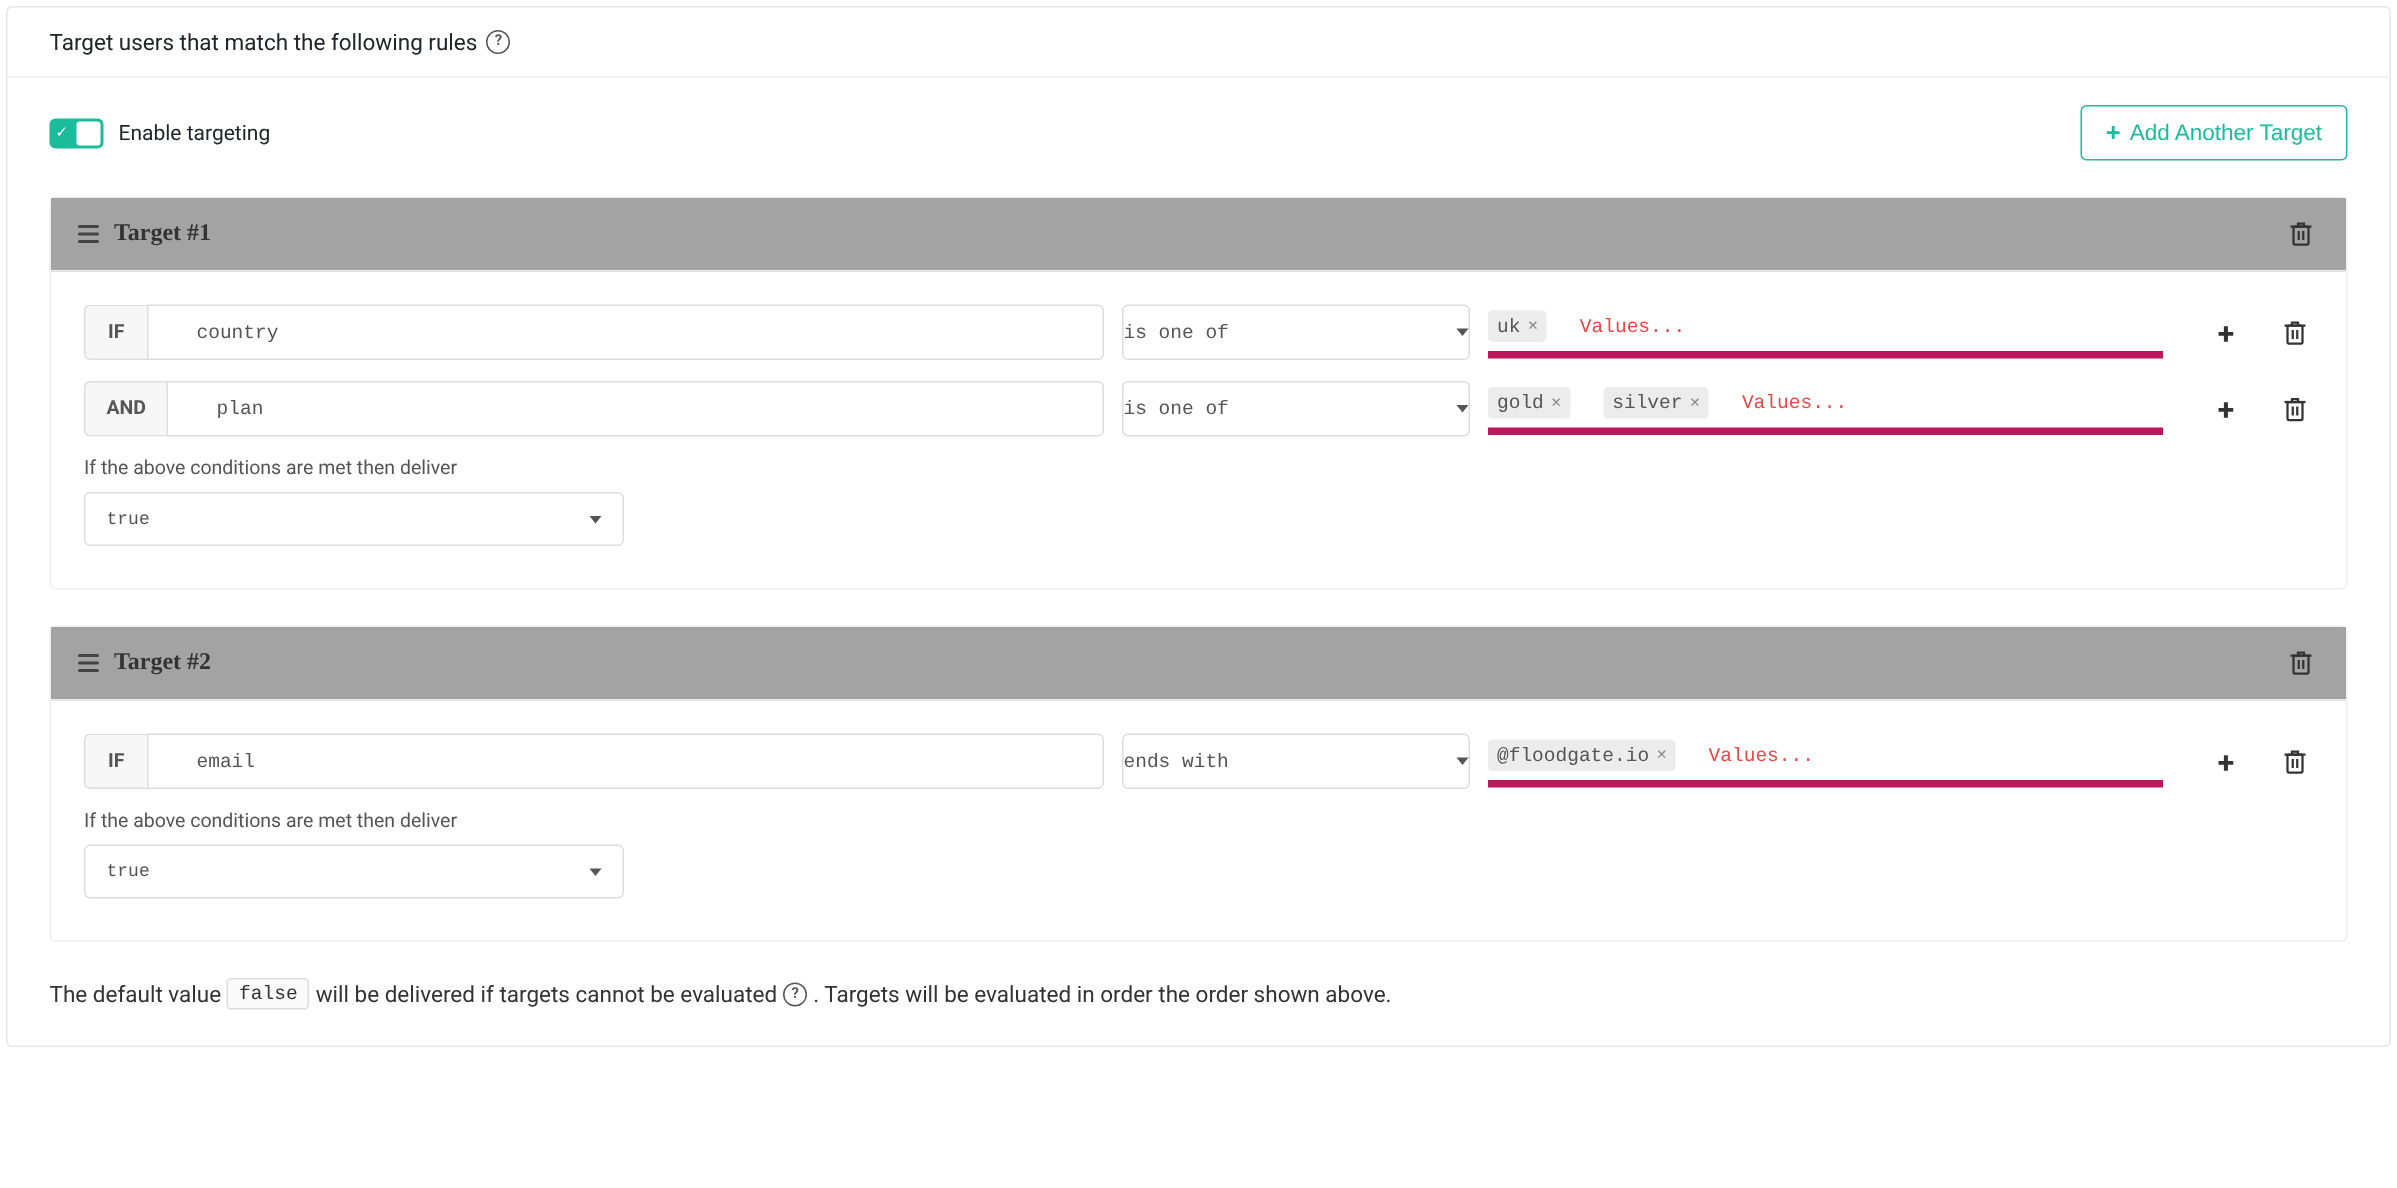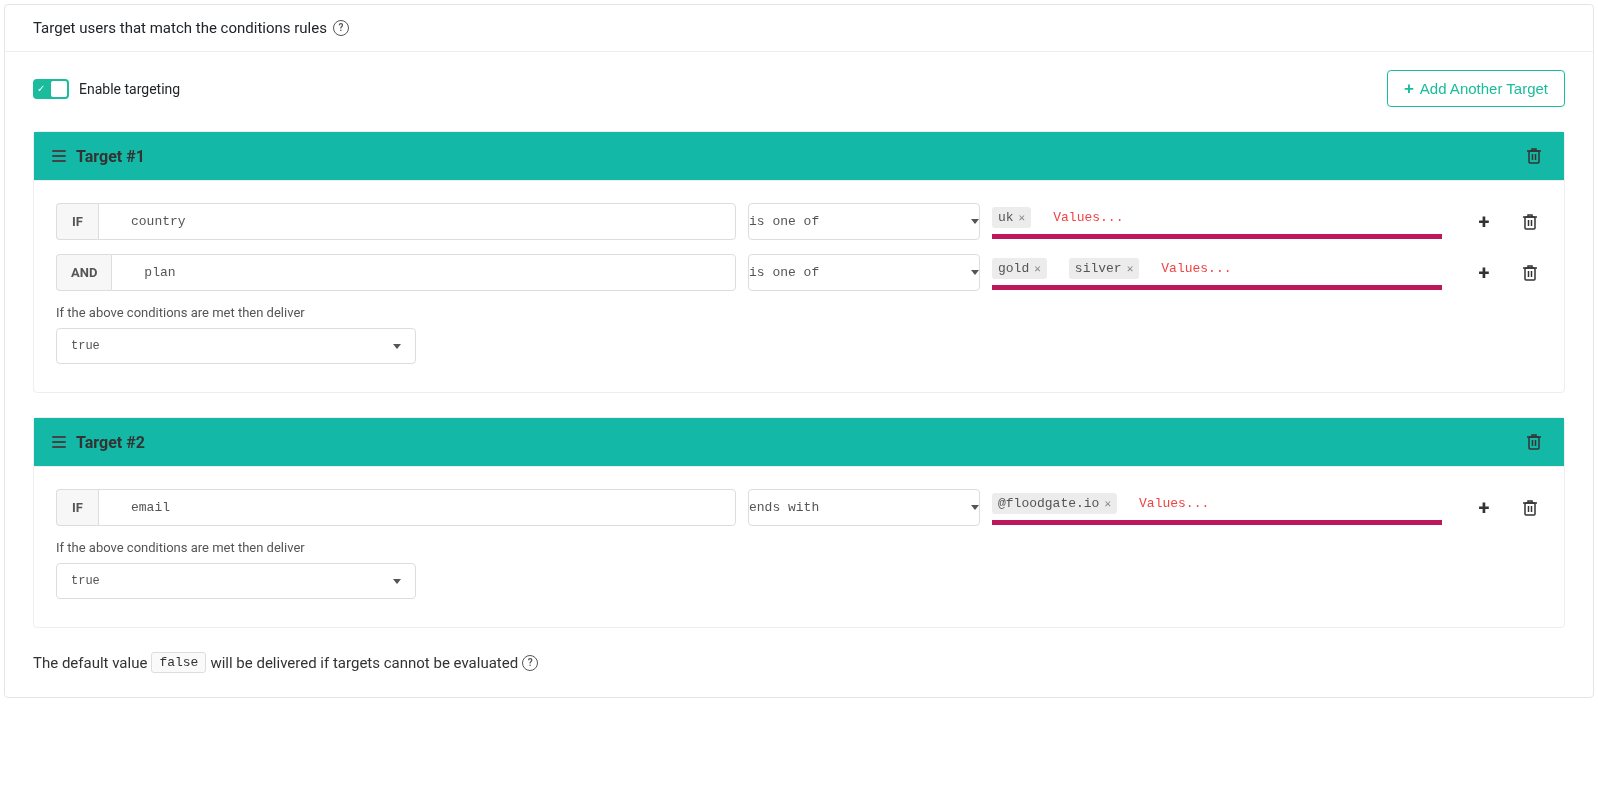--- a/index.html
+++ b/index.html
@@ -94,26 +94,27 @@
     font-weight: 700;
     line-height: 1;
   }
   .target-card {
     border: 1px solid #eee;
     border-radius: 4px;
     margin-bottom: 24px;
     background: #fff;
   }
   .target-header {
-    background: #14b8a6;
+    background: #a3a3a3;
     padding: 12px 18px;
     display: flex;
     align-items: center;
     justify-content: space-between;
     border-bottom: 1px solid #eee;
+    font-family: Liberation Serif, serif;
   }
   .target-header-left {
     display: flex;
     align-items: center;
     gap: 10px;
   }
   .drag-icon {
     display: inline-flex;
     flex-direction: column;
     gap: 3px;
@@ -276,21 +277,21 @@
     background: #fafafa;
   }
   svg { display: block; }
 </style>
 </head>
 <body>
 
 <div class="panel">
 
   <div class="panel-header">
-    <span>Target users that match the conditions rules</span>
+    <span>Target users that match the following rules</span>
     <span class="help-icon">?</span>
   </div>
 
   <div class="panel-body">
 
     <div class="top-row">
       <div class="toggle-wrap">
         <div class="toggle">
           <span class="check">✓</span>
           <span class="knob"></span>
@@ -440,16 +441,17 @@
             </div>
           </div>
         </div>
       </div>
 
     <div class="footer-note">
       <span>The default value</span>
       <span class="code-badge">false</span>
       <span>will be delivered if targets cannot be evaluated</span>
       <span class="help-icon">?</span>
+      <span>. Targets will be evaluated in order the order shown above.</span>
     </div>
 
   </div>
 </div>
 
 </body></html>

